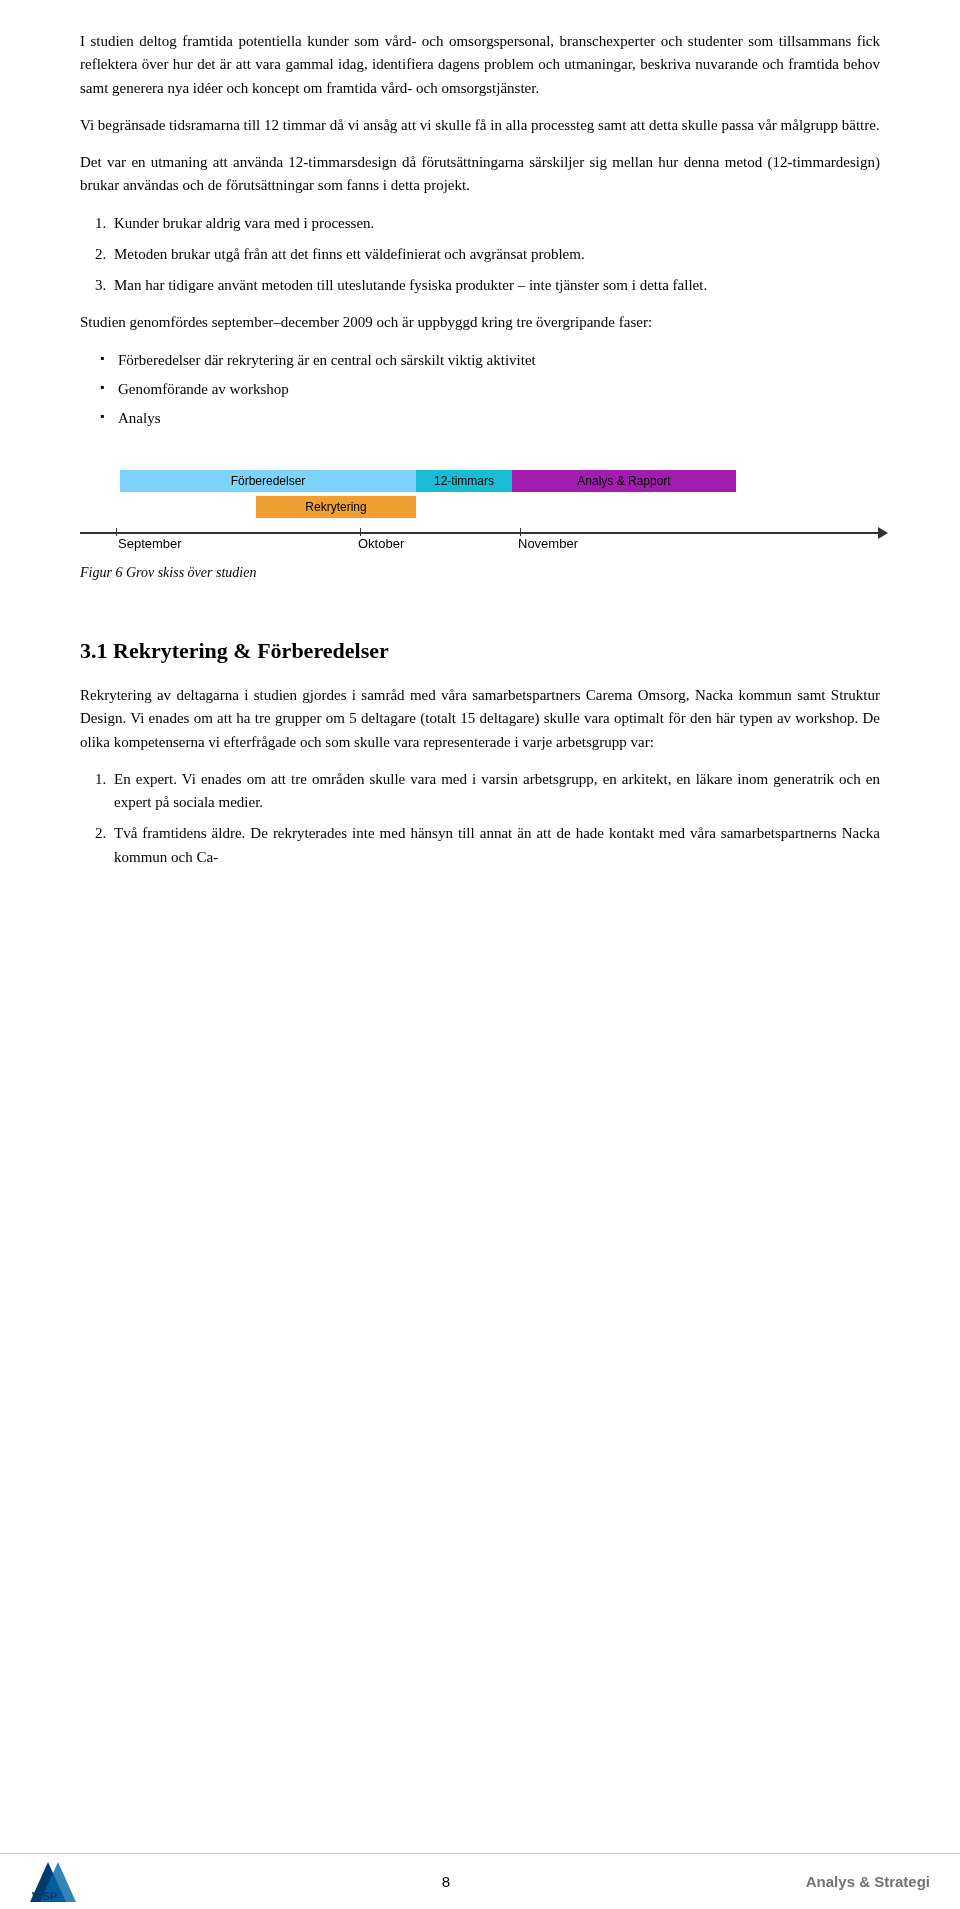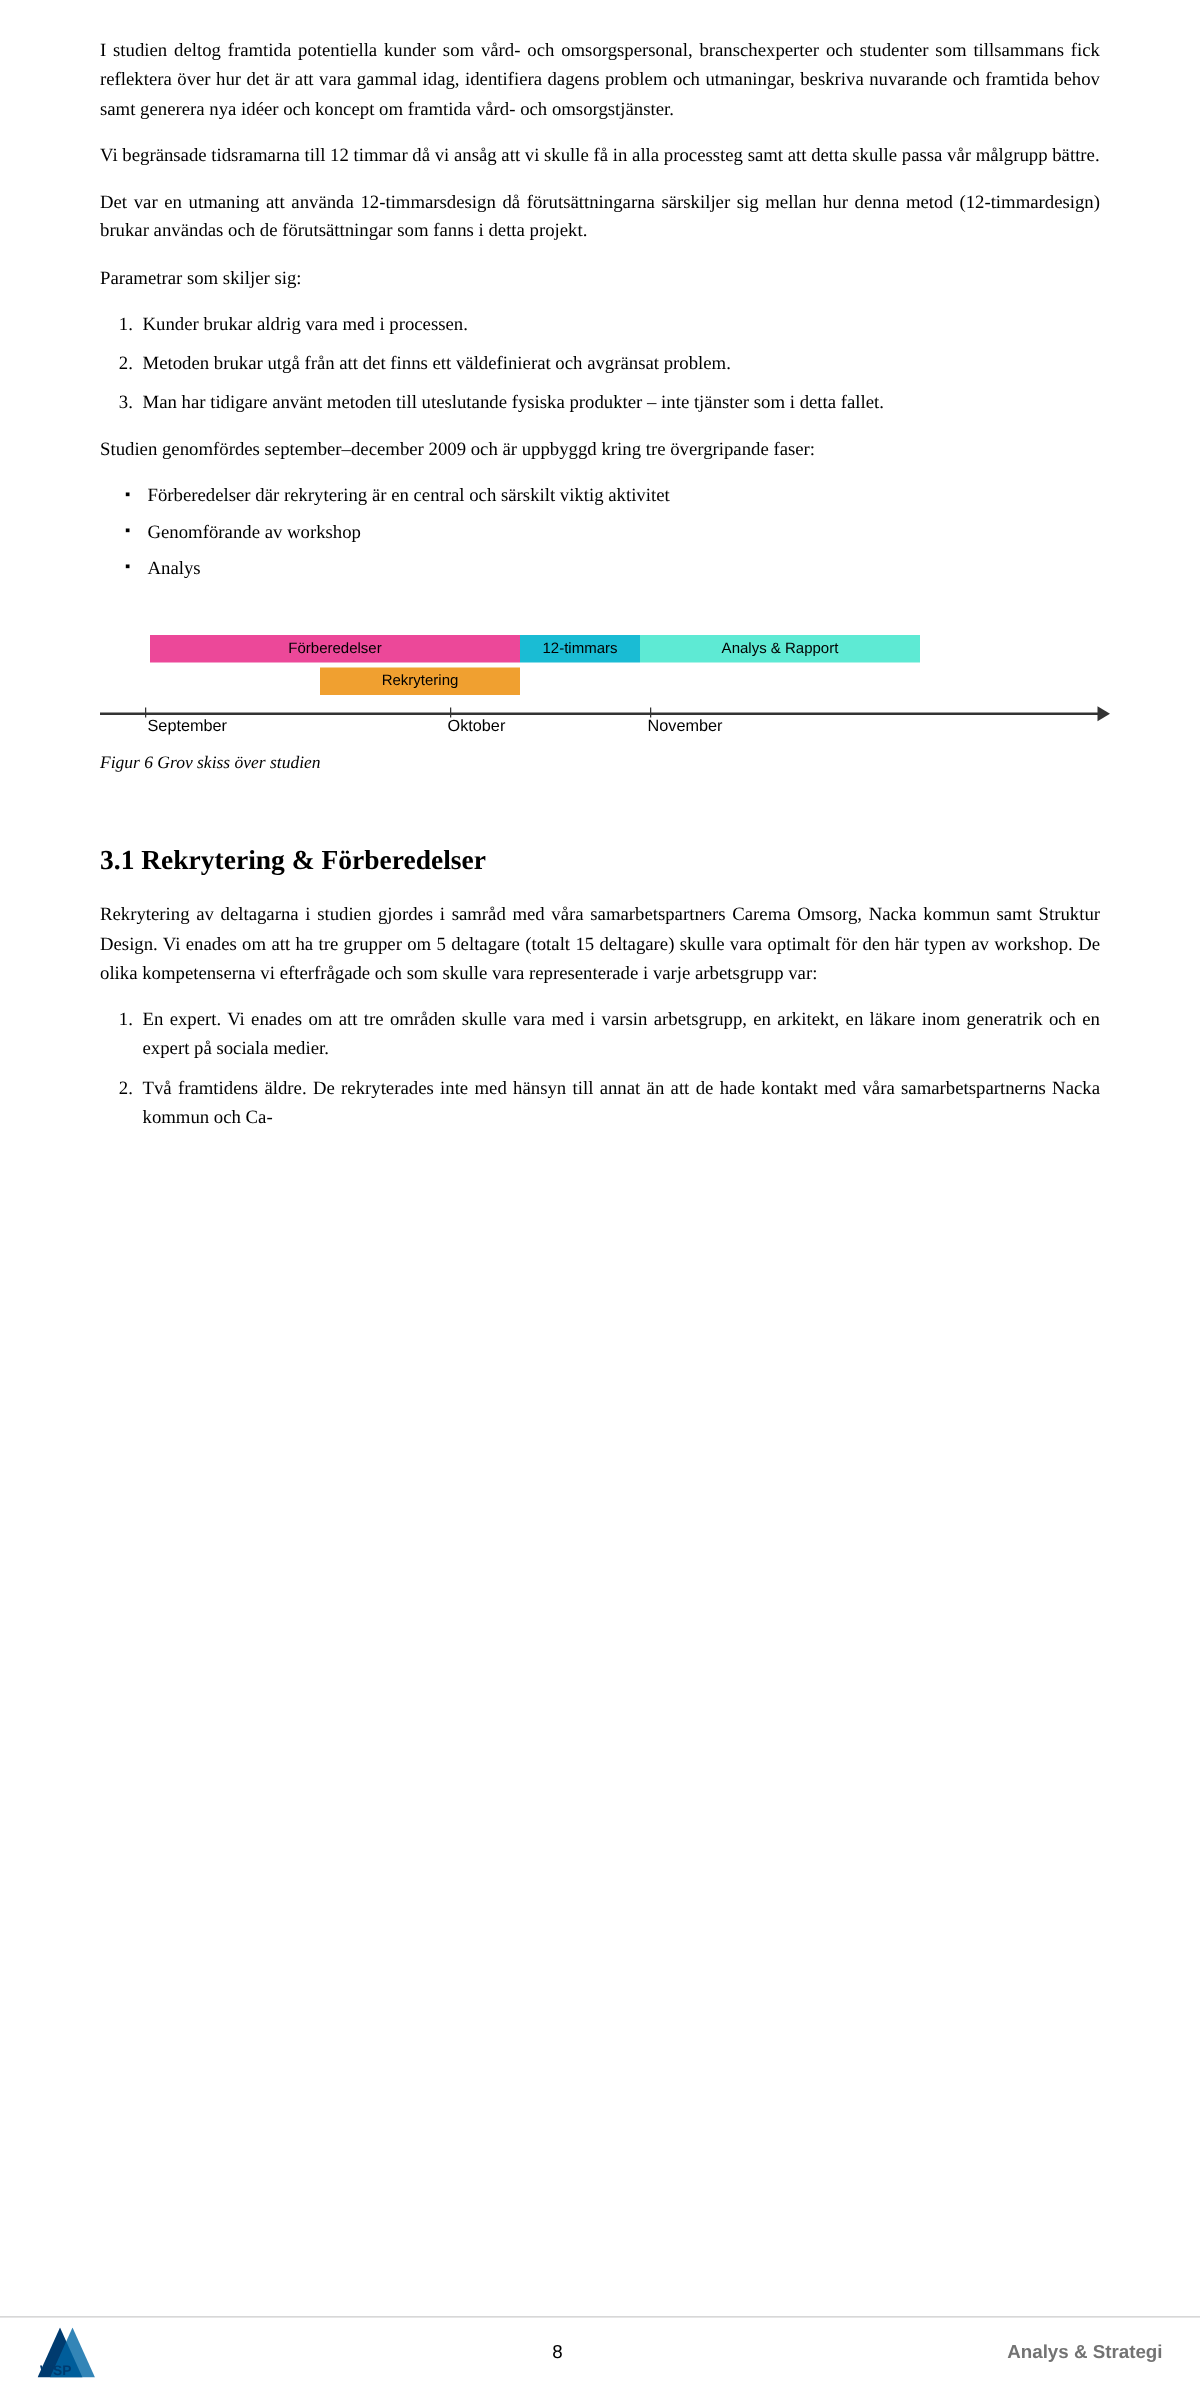--- a/index.html
+++ b/index.html
@@ -105,42 +105,42 @@
       align-items: center;
       justify-content: center;
       font-size: 12px;
       font-family: Arial, sans-serif;
       font-weight: normal;
       color: #000;
       top: 8px;
     }
 
     .bar-forberedelser {
-      background: #ec4899;
+      background: #7dd3fc;
       left: 5%;
       width: 37%;
       top: 6px;
     }
 
     .bar-rekrytering {
       background: #F0A030;
       left: 22%;
       width: 20%;
       top: 32px;
     }
 
     .bar-12timmars {
       background: #1ABCD4;
       left: 42%;
       width: 12%;
       top: 6px;
     }
 
     .bar-analys {
-      background: #5eead4;
+      background: #a21caf;
       left: 54%;
       width: 28%;
       top: 6px;
     }
 
     .timeline-labels {
       position: absolute;
       bottom: 0;
       left: 0;
       right: 0;
@@ -215,21 +215,20 @@
 <body>
 
 <div class="main-content">
 
   <p>I studien deltog framtida potentiella kunder som vård- och omsorgspersonal, branschexperter och studenter som tillsammans fick reflektera över hur det är att vara gammal idag, identifiera dagens problem och utmaningar, beskriva nuvarande och framtida behov samt generera nya idéer och koncept om framtida vård- och omsorgstjänster.</p>
 
   <p>Vi begränsade tidsramarna till 12 timmar då vi ansåg att vi skulle få in alla processteg samt att detta skulle passa vår målgrupp bättre.</p>
 
   <p>Det var en utmaning att använda 12-timmarsdesign då förutsättningarna särskiljer sig mellan hur denna metod (12-timmardesign) brukar användas och de förutsättningar som fanns i detta projekt.</p>
 
-  <p>Parametrar som skiljer sig:</p>
 
   <ol>
     <li>Kunder brukar aldrig vara med i processen.</li>
     <li>Metoden brukar utgå från att det finns ett väldefinierat och avgränsat problem.</li>
     <li>Man har tidigare använt metoden till uteslutande fysiska produkter – inte tjänster som i detta fallet.</li>
   </ol>
 
   <p>Studien genomfördes september–december 2009 och är uppbyggd kring tre övergripande faser:</p>
 
   <ul class="bullet-list">

